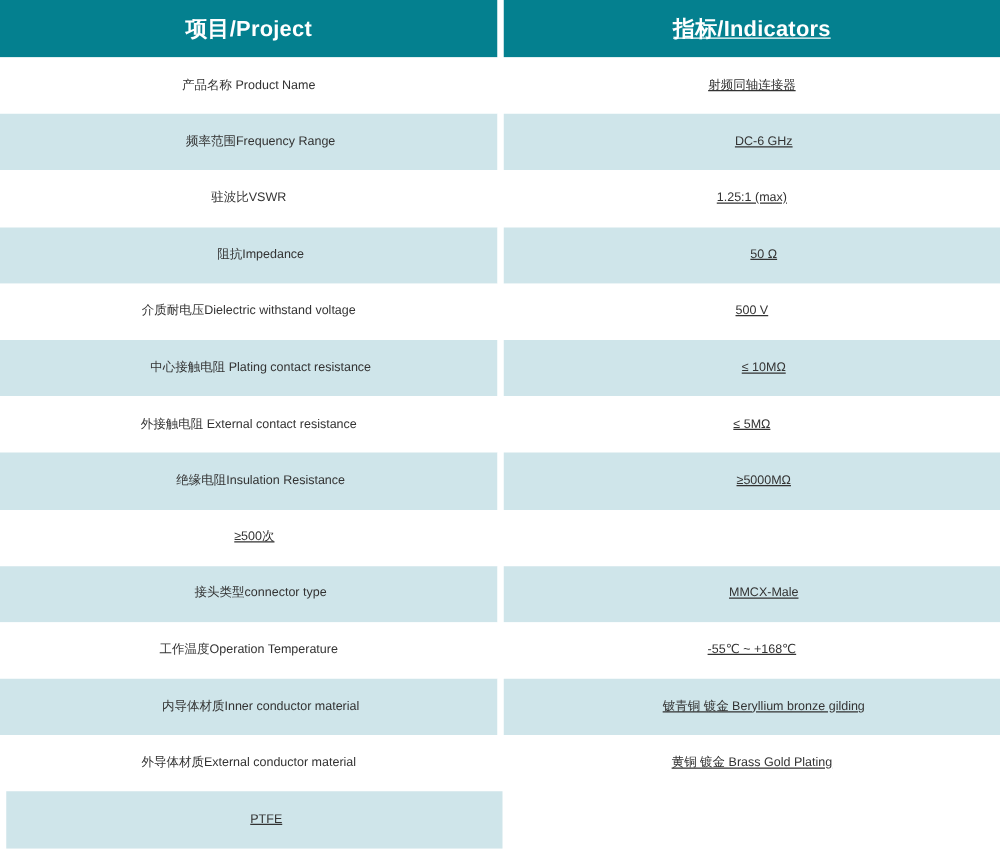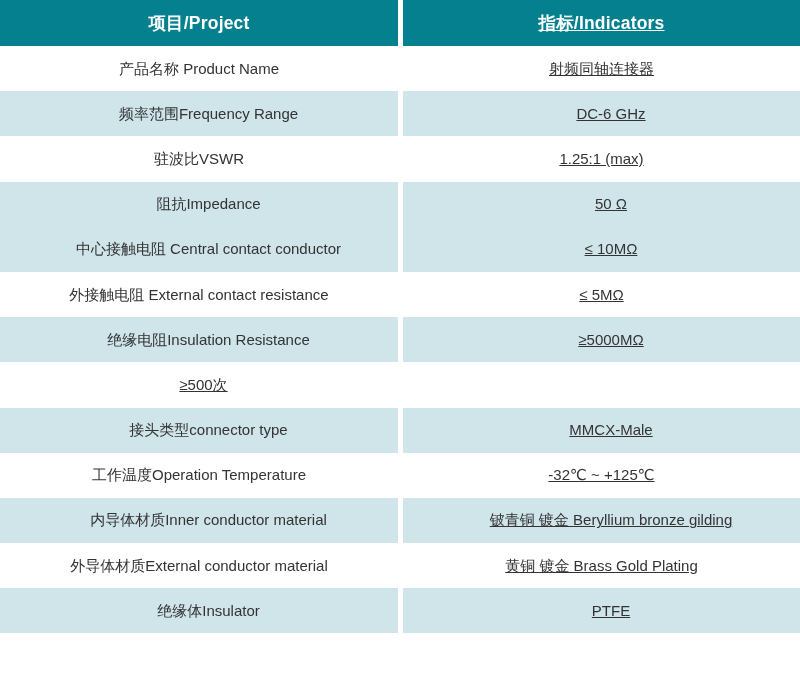--- a/index.html
+++ b/index.html
@@ -56,21 +56,21 @@
     display: flex;
     height: 45.2px;
     flex: 0 0 45.2px;
     background: #ffffff;
   }
   .data-cell {
     display: flex;
     align-items: center;
     justify-content: center;
     box-sizing: border-box;
-    font-size: 15px;
+    font-size: 10px;
     color: #333333;
     line-height: 1.2;
     white-space: nowrap;
   }
   .data-row.shade .data-cell {
     background: #cfe5ea;
     padding-left: 19px;
   }
   .data-row.plain .data-cell {
     background: #ffffff;
@@ -104,23 +104,28 @@
     <div class="col-gap"></div>
     <div class="data-cell col-indicator">1.25:1 (max)</div>
   </div>
 
   <div class="data-row shade">
     <div class="data-cell col-project">阻抗Impedance</div>
     <div class="col-gap"></div>
     <div class="data-cell col-indicator">50 Ω</div>
   </div>
 
+  <div class="data-row plain">
+    <div class="data-cell col-project">介质耐电压Dielectric withstand voltage</div>
+    <div class="col-gap"></div>
+    <div class="data-cell col-indicator">500 V</div>
+  </div>
 
   <div class="data-row shade">
-    <div class="data-cell col-project">中心接触电阻 Central contact conductor</div>
+    <div class="data-cell col-project">中心接触电阻 Plating contact resistance</div>
     <div class="col-gap"></div>
     <div class="data-cell col-indicator">≤ 10MΩ</div>
   </div>
 
   <div class="data-row plain">
     <div class="data-cell col-project">外接触电阻 External contact resistance</div>
     <div class="col-gap"></div>
     <div class="data-cell col-indicator">≤ 5MΩ</div>
   </div>
 
@@ -137,34 +142,33 @@
 
   <div class="data-row shade">
     <div class="data-cell col-project">接头类型connector type</div>
     <div class="col-gap"></div>
     <div class="data-cell col-indicator">MMCX-Male</div>
   </div>
 
   <div class="data-row plain">
     <div class="data-cell col-project">工作温度Operation Temperature</div>
     <div class="col-gap"></div>
-    <div class="data-cell col-indicator">-32℃ ~ +125℃</div>
+    <div class="data-cell col-indicator">-55℃ ~ +168℃</div>
   </div>
 
   <div class="data-row shade">
     <div class="data-cell col-project">内导体材质Inner conductor material</div>
     <div class="col-gap"></div>
     <div class="data-cell col-indicator">铍青铜 镀金 Beryllium bronze gilding</div>
   </div>
 
   <div class="data-row plain">
     <div class="data-cell col-project">外导体材质External conductor material</div>
     <div class="col-gap"></div>
     <div class="data-cell col-indicator">黄铜 镀金  Brass  Gold Plating</div>
   </div>
 
   <div class="data-row shade">
-    <div class="data-cell col-project">绝缘体Insulator</div>
     <div class="col-gap"></div>
     <div class="data-cell col-indicator">PTFE</div>
   </div>
 
 </div>
 
 </body></html>

